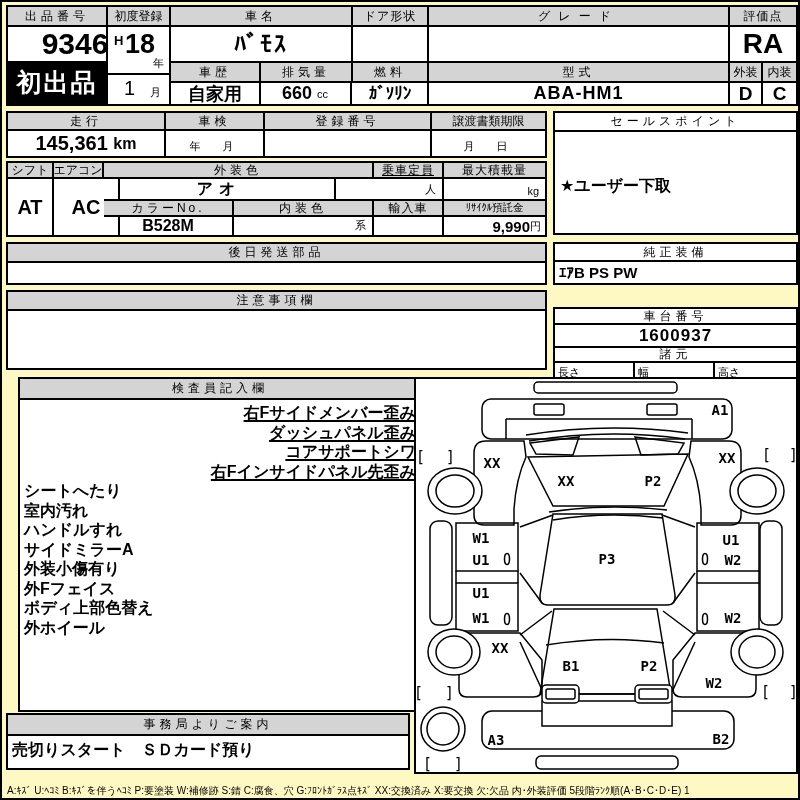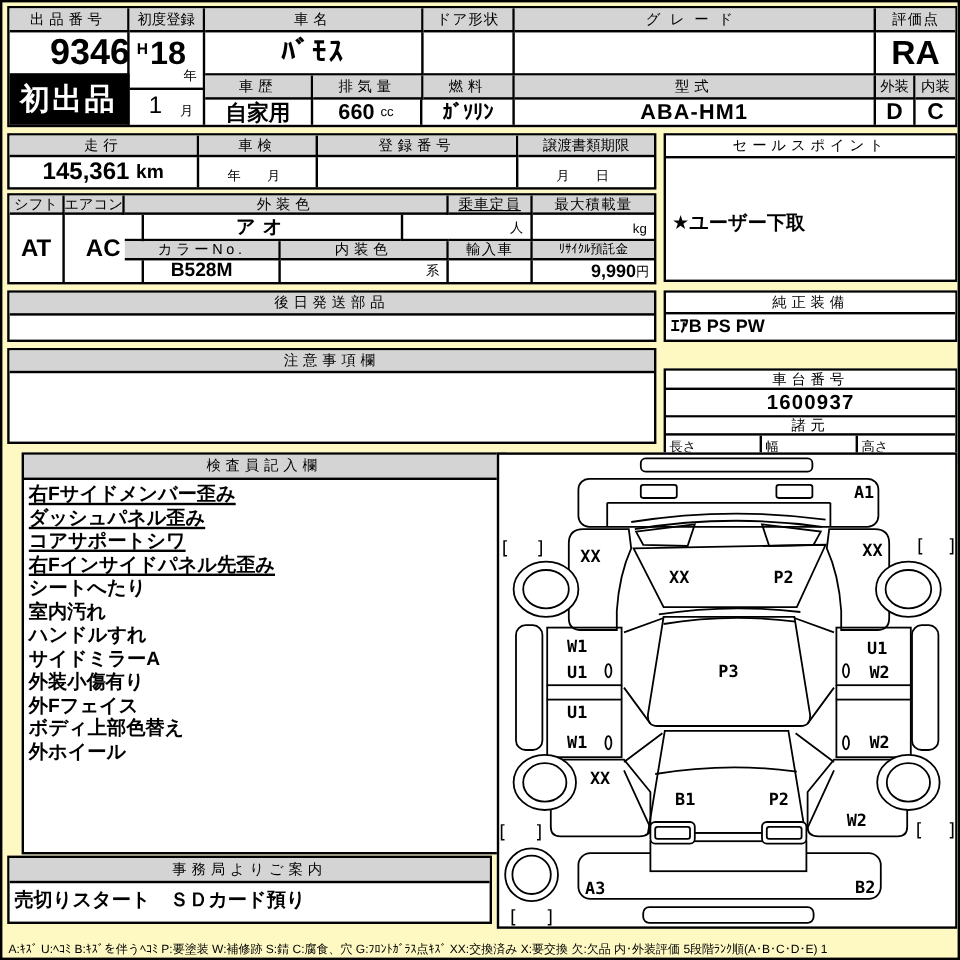--- a/index.html
+++ b/index.html
@@ -8,21 +8,21 @@
   .abs{position:absolute;box-sizing:border-box;}
   .b2{border:2px solid #000;background:#fff;}
   .hdr{background:#d4d4d4;font-size:12px;display:flex;align-items:center;justify-content:center;letter-spacing:4px;white-space:nowrap;overflow:hidden;}
   .whdr{background:#fff;font-size:12px;display:flex;align-items:center;justify-content:center;letter-spacing:4px;}
   .val{display:flex;align-items:center;justify-content:center;font-weight:bold;white-space:nowrap;}
   .br{border-right:2px solid #000;} .bb{border-bottom:2px solid #000;}
   .badge{background:#000;color:#fff;font-weight:bold;font-size:25px;letter-spacing:2px;display:flex;align-items:center;justify-content:center;}
   .small{font-size:11px;font-weight:normal;}
   .unitcell{display:flex;align-items:flex-end;justify-content:flex-end;font-size:11px;padding:0 6px 2px 0;}
   .insp-item{font-size:16px;font-weight:bold;line-height:19.5px;white-space:nowrap;}
-  .insp-item.u{text-decoration:underline;text-decoration-thickness:1.5px;text-underline-offset:2px;}
+  .insp-item.u{text-decoration:underline;text-decoration-thickness:1.5px;text-underline-offset:2px;text-align:right;}
   svg text.dmg{font-family:"DejaVu Sans Mono",monospace;font-size:14px;font-weight:bold;text-anchor:middle;}
   svg text.bracket{font-family:"DejaVu Sans",sans-serif;font-size:15px;font-weight:normal;text-anchor:middle;}
   svg .ln{fill:none;stroke:#000;stroke-width:1.5;}
   svg .wh{fill:#fff;stroke:#000;stroke-width:1.5;}
   .legend{font-size:10px;white-space:nowrap;letter-spacing:0;}
 </style>
 </head>
 <body>
 
 <div id="sheet">

